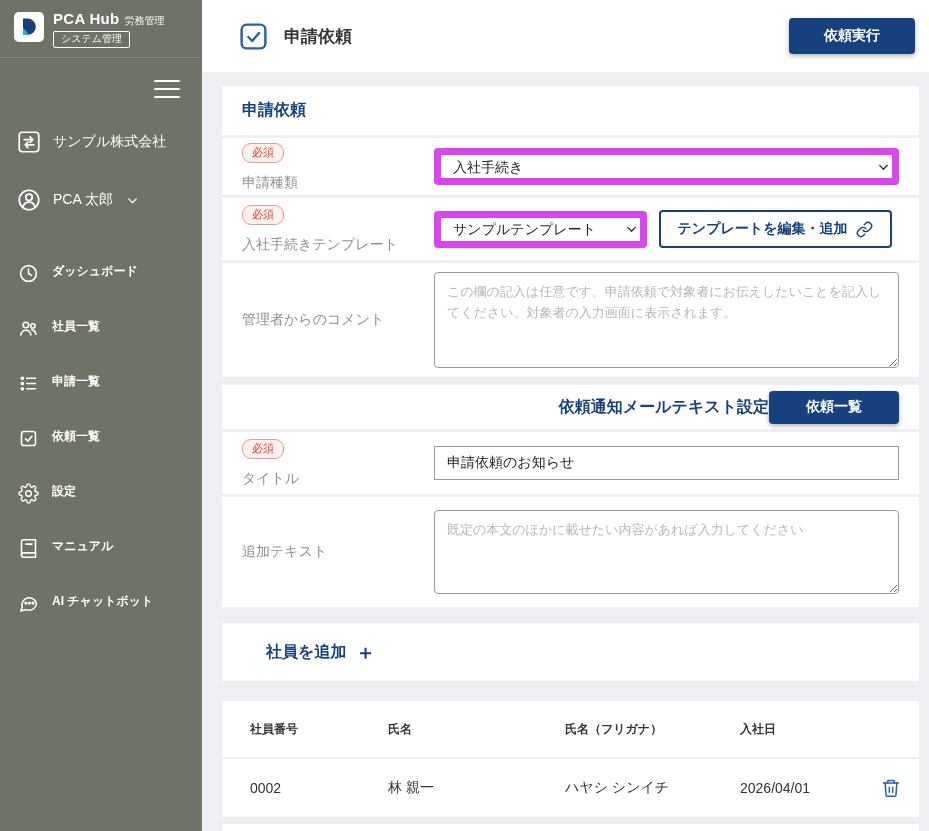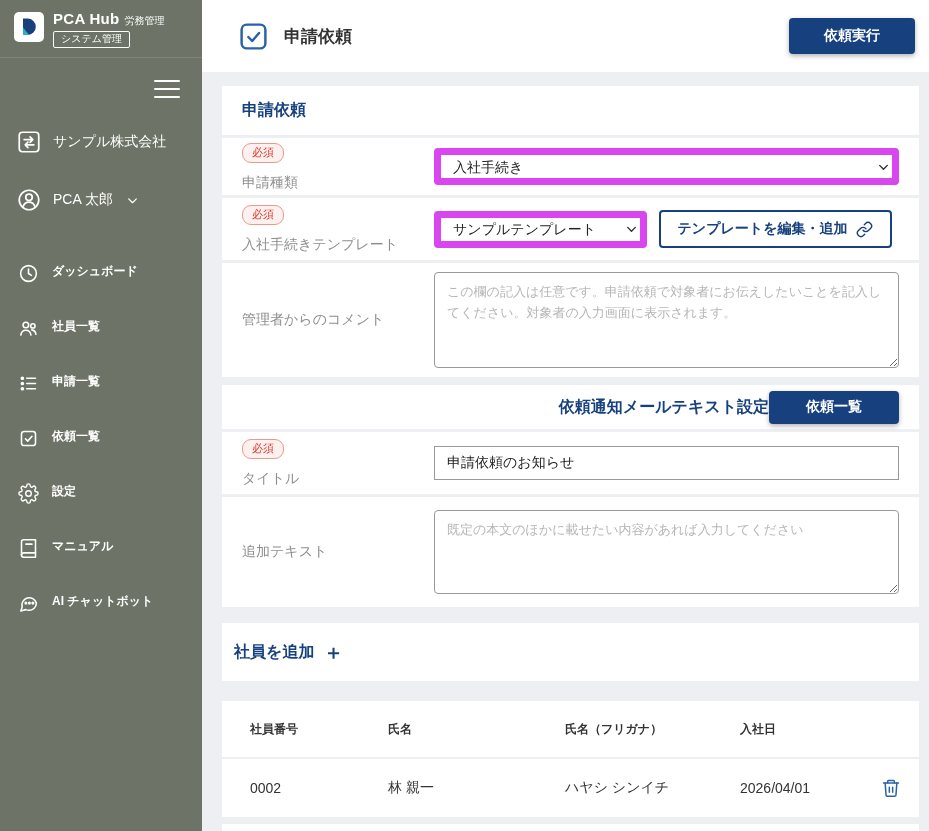--- a/index.html
+++ b/index.html
@@ -97,21 +97,21 @@
   }
   textarea::placeholder, input::placeholder { color: #b6b6b6; }
   .comment-area { height: 96px; }
   .extra-area { height: 84px; }
   .text-input {
     width: 100%; height: 34px; border: 1px solid #9a9a9a; border-radius: 0;
     padding: 0 12px; font-size: 14px; color: #222; font-family: Liberation Mono, monospace; background: #fff;
   }
   .mail-heading-row { height: 44px; display: flex; align-items: center; justify-content: flex-end; padding: 0 20px; margin-top: 8px; }
   .preview-btn { width: 130px; height: 33px; }
-  .add-emp-row { height: 58px; display: flex; align-items: center; padding: 0 12px; margin-top: 16px; }
+  .add-emp-row { height: 58px; display: flex; align-items: center; padding: 0 44px; margin-top: 16px; }
   .add-plus { font-size: 20px; font-weight: bold; color: #17417e; margin-left: 9px; cursor: pointer; }
   .table-card { margin-top: 20px; margin-bottom: 2px; }
   .t-header { height: 56px; display: flex; align-items: center; padding: 0 12px 0 28px; font-size: 12px; font-weight: bold; color: #333; }
   .t-row { height: 60px; display: flex; align-items: center; padding: 0 0 0 28px; font-size: 14px; color: #333; border-top: 2px solid #edeff2; }
   .col-num { width: 138px; }
   .col-name { width: 177px; }
   .col-kana { width: 175px; }
   .col-date { width: 122px; }
   .col-action { flex: 1; display: flex; justify-content: flex-end; padding-right: 16px; }
   .trash-btn { background: none; border: none; cursor: pointer; display: flex; padding: 2px; }

